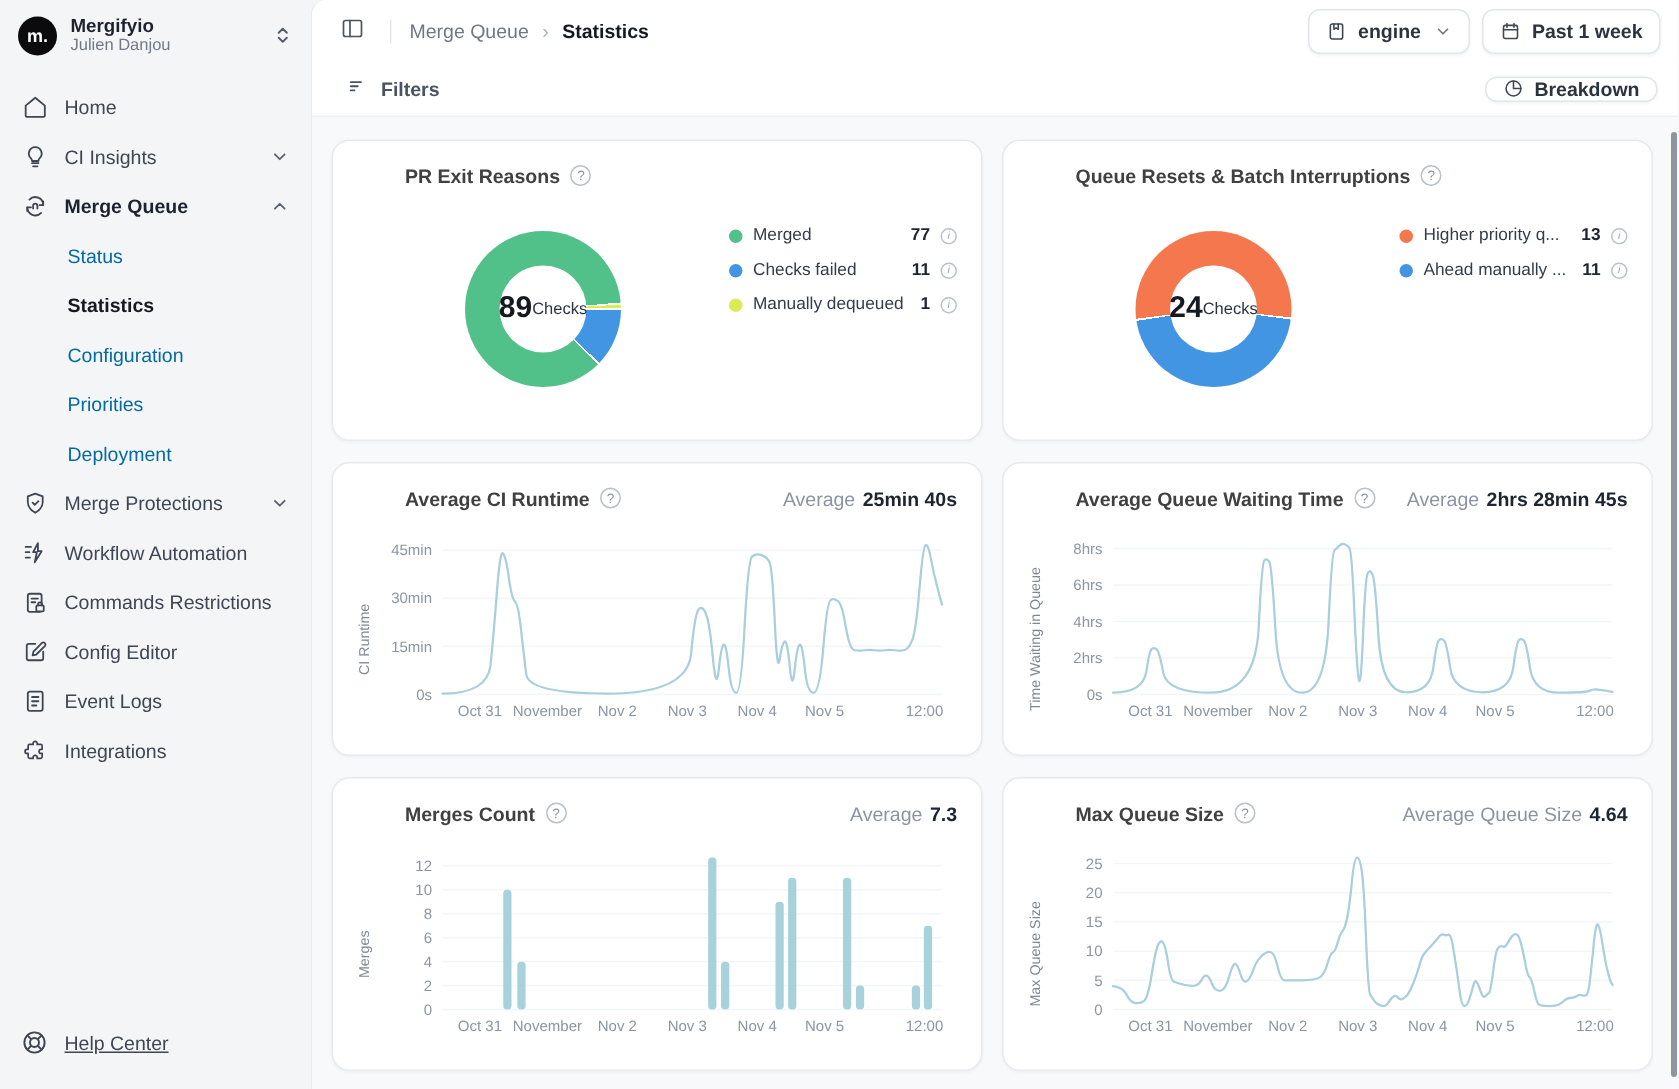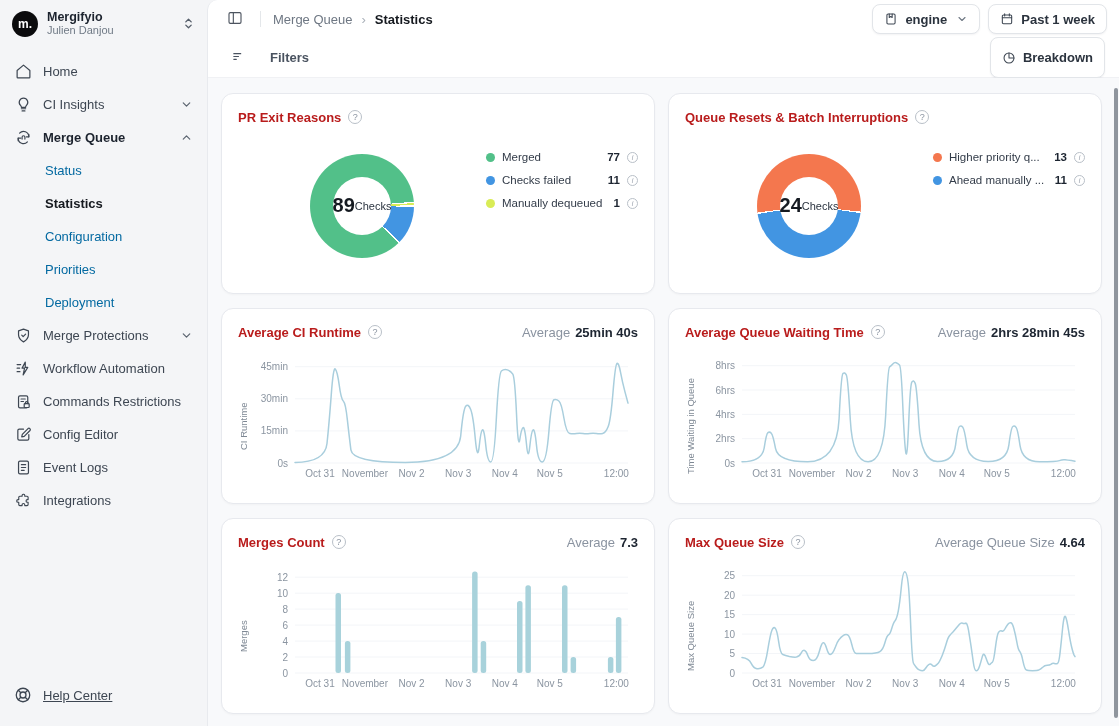--- a/index.html
+++ b/index.html
@@ -34,27 +34,27 @@
   .crumbs { display:flex; align-items:center; gap:9px; }
   .crumb-a { color:#6e7783; font-size:13px; cursor:pointer; }
   .crumb-sep { color:#aab1ba; font-size:13px; }
   .crumb-b { color:#15191f; font-weight:700; font-size:13px; }
   .topbar-right { margin-left:auto; display:flex; gap:8px; }
   .btn { display:flex; align-items:center; gap:7px; background:#fff; border:1px solid #e2e5e9; border-radius:8px; height:30px; padding:0 11px; font-size:13px; font-weight:600; color:#2b333e; cursor:pointer; box-shadow:0 1px 2px rgba(16,24,40,.05); }
   .btn .bic { display:flex; color:#3d4652; }
   .btn .chev { color:#6e7783; display:flex; margin-left:2px; }
 
   .filterbar { height:40px; background:#fff; display:flex; align-items:center; padding:0 14px; border-bottom:1px solid #f0f1f4; }
-  .ghost-btn { display:flex; align-items:center; gap:24px; color:#4a5360; font-size:13px; font-weight:600; padding:5px 9px; border-radius:7px; cursor:pointer; }
-  .filterbar .btn { margin-left:auto; height:41px; }
+  .ghost-btn { display:flex; align-items:center; gap:8px; color:#4a5360; font-size:13px; font-weight:600; padding:5px 9px; border-radius:7px; cursor:pointer; }
+  .filterbar .btn { margin-left:auto; height:17px; }
 
   .content { flex:1; padding:15px 17px 12px 13px; display:grid; grid-template-columns:1fr 1fr; grid-template-rows:201px 196px 196px; gap:14px 13px; background:#f8f9fb; }
   .card { background:#fff; border:1px solid #e7e9ee; border-radius:12px; padding:13px 16px; box-shadow:0 1px 2px rgba(16,24,40,.03); overflow:hidden; display:flex; flex-direction:column; }
   .card-head { display:flex; align-items:center; height:20px; flex:0 0 20px; }
-  .card-title { font-weight:700; font-size:13px; color:#b91c1c; }
+  .card-title { font-weight:700; font-size:13px; color:#404040;margin-left:32px; }
   .help-dot { width:14px; height:14px; border:1px solid #b9c0c8; border-radius:50%; color:#8a93a0; font-size:9px; display:inline-flex; align-items:center; justify-content:center; margin-left:7px; cursor:pointer; flex:0 0 14px; }
   .head-right { margin-left:auto; display:flex; align-items:flex-start; gap:5px; }
   .avg-label { color:#8a93a0; font-size:13px; }
   .avg-value { color:#1d2531; font-size:13px; font-weight:700; }
 
   
   .pie-body { flex:1; display:flex; }
   .pie-zone { flex:1; display:flex; align-items:center; justify-content:center; }
   .donut { width:104px; height:104px; border-radius:50%; position:relative; margin-top:4px; }
   .hole { position:absolute; left:50%; top:50%; transform:translate(-50%,-50%); width:58px; height:58px; background:#fff; border-radius:50%; display:flex; flex-direction:row; align-items:center; justify-content:center; }

